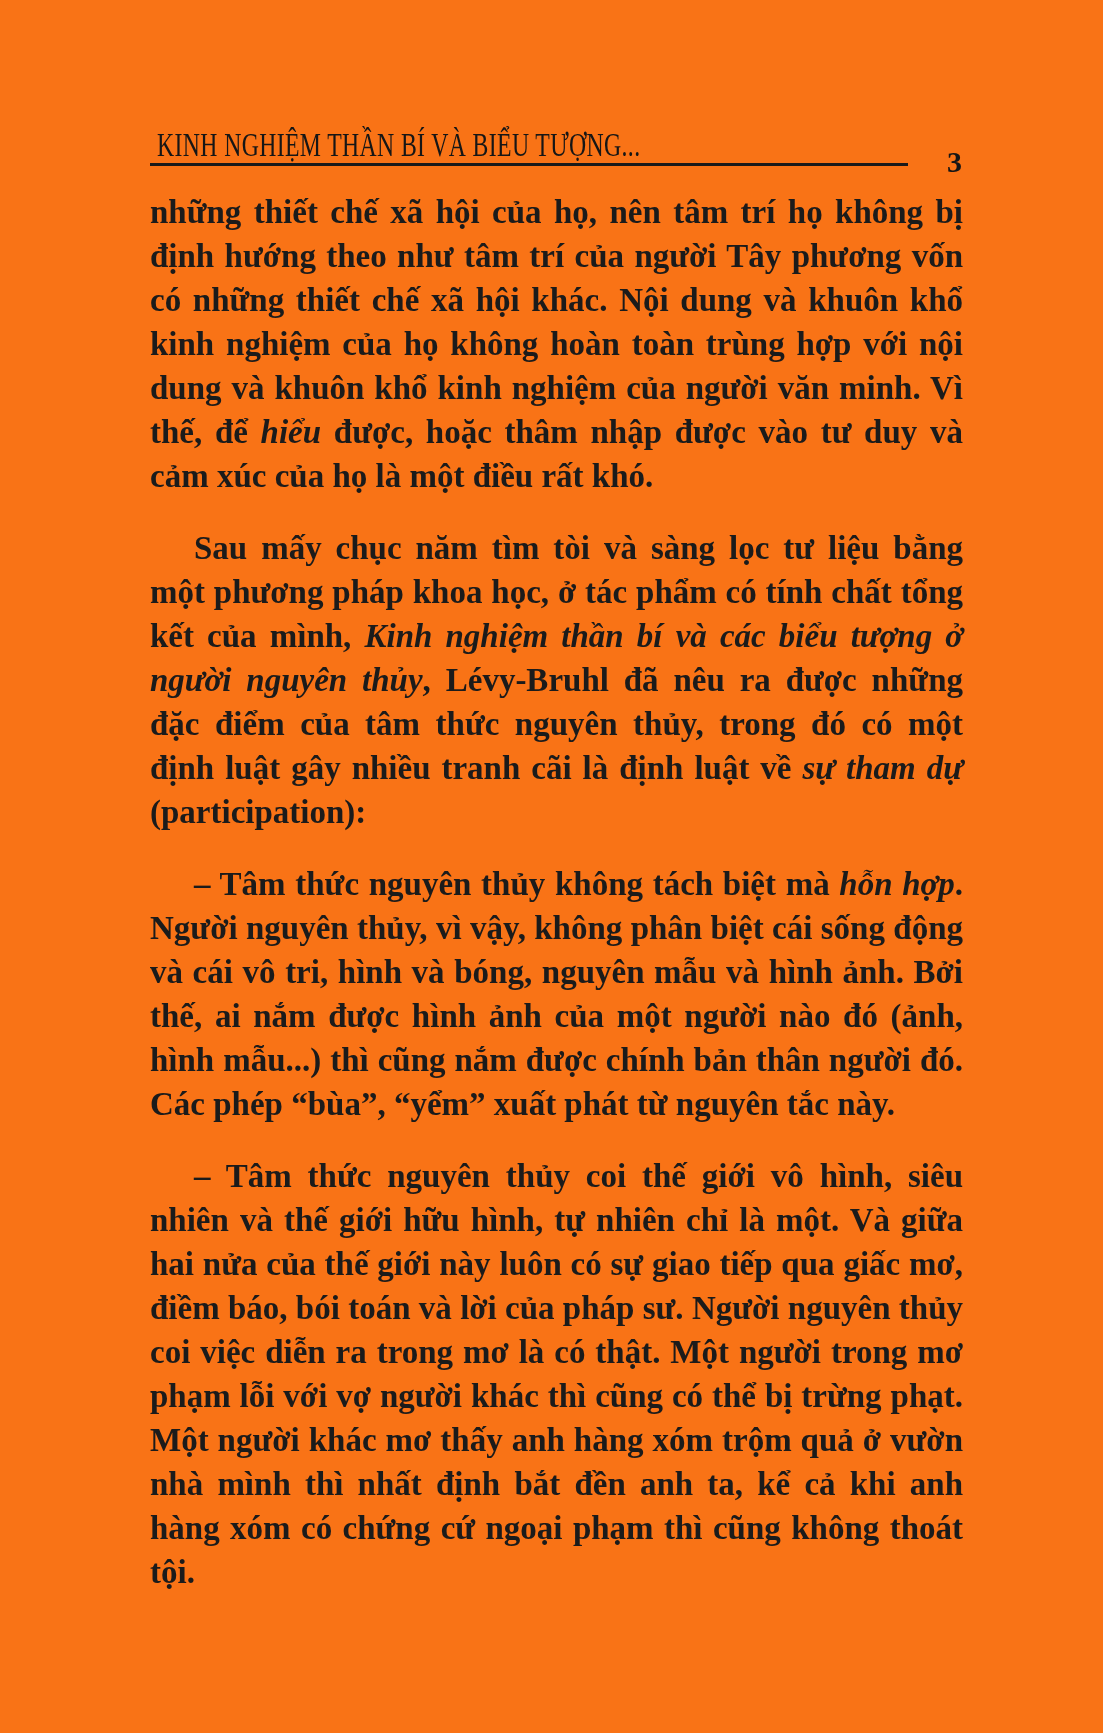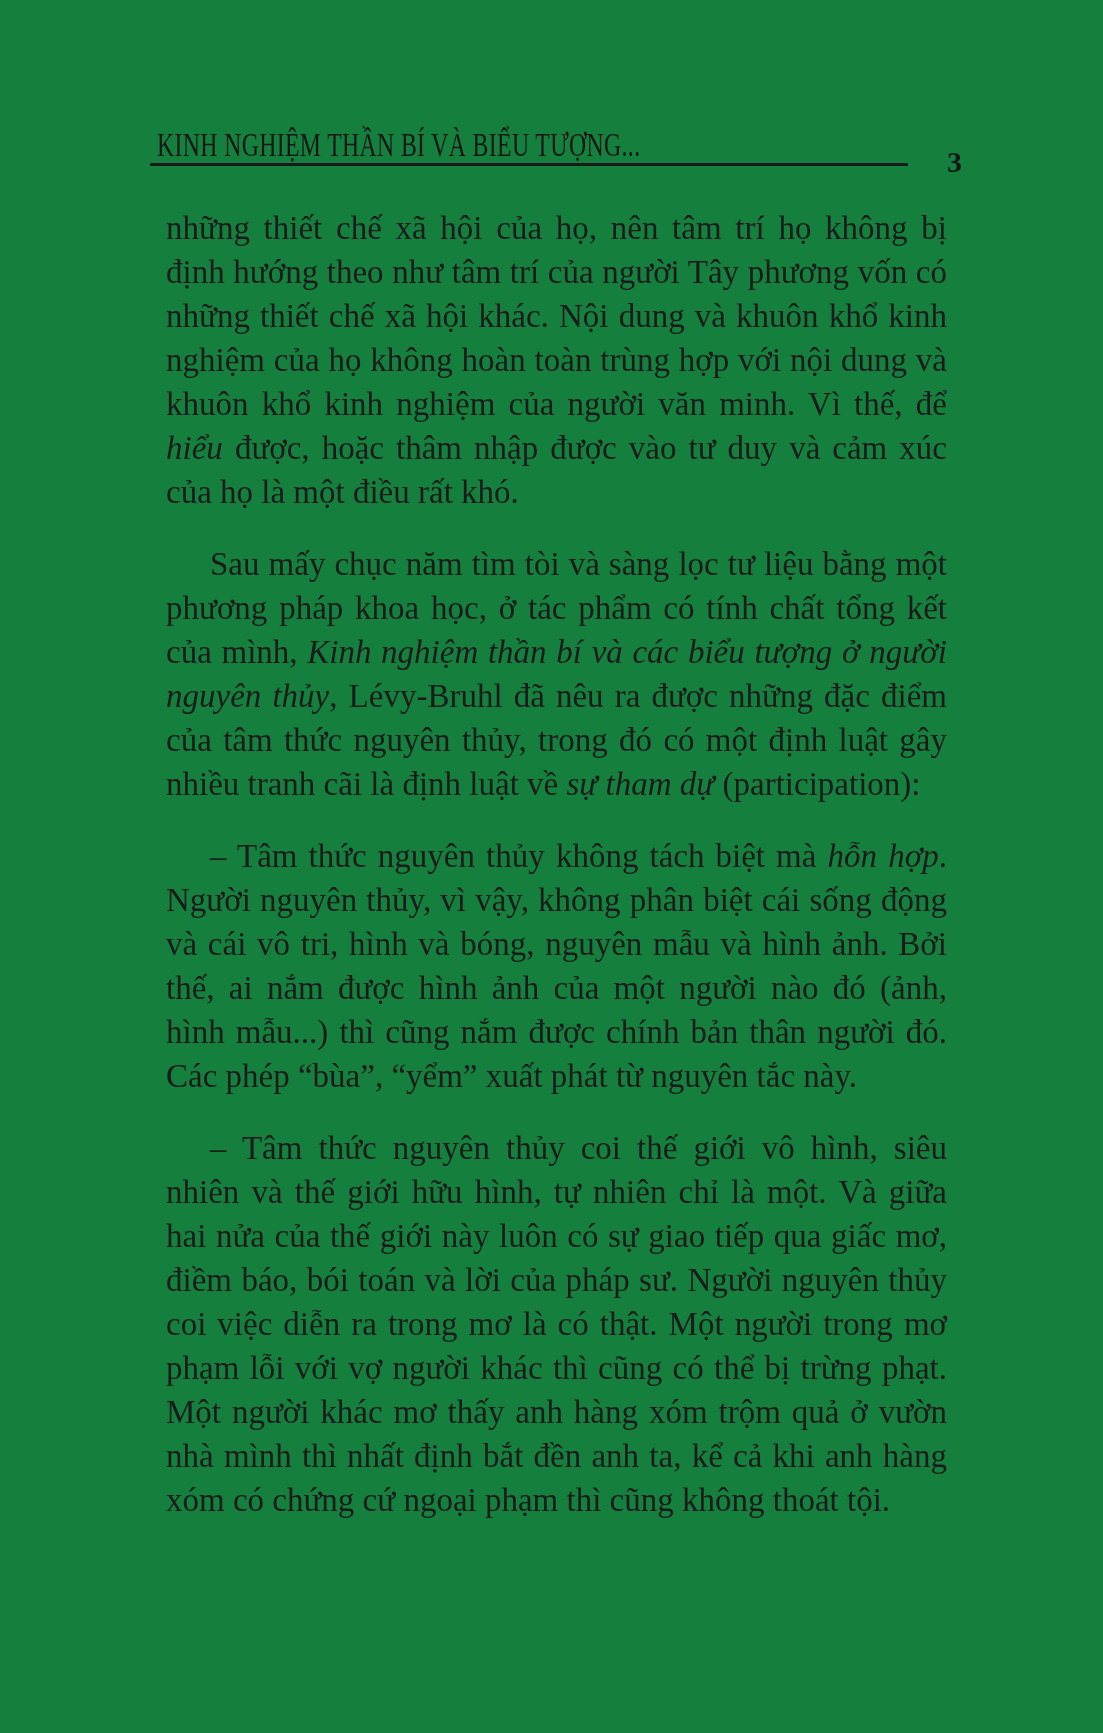--- a/index.html
+++ b/index.html
@@ -4,21 +4,21 @@
 <style>
   html, body {
     margin: 0;
     padding: 0;
     background: #ffffff;
   }
   .page {
     position: relative;
     width: 1103px;
     height: 1733px;
-    background: #15803d;
+    background: #f97316;
     color: #1b1b1b;
     font-family: "Liberation Serif", serif;
     overflow: hidden;
   }
   
   .rh-title {
     position: absolute;
     top: 127px;
     left: 157px;
     font-size: 33px;
@@ -51,22 +51,23 @@
     position: absolute;
     top: 190px;
     left: 150px;
     width: 813px;
     font-size: 33px;
     line-height: 44px;
     text-align: justify;
     color: #1b1b1b;
   }
   .para {
-    margin: 16px;
+    margin: 0;
     padding: 0;
+    font-weight: bold;
   }
   .para + .para {
     margin-top: 28px;
   }
   .para.indent {
     text-indent: 44px;
   }
   .it {
     font-style: italic;
   }

